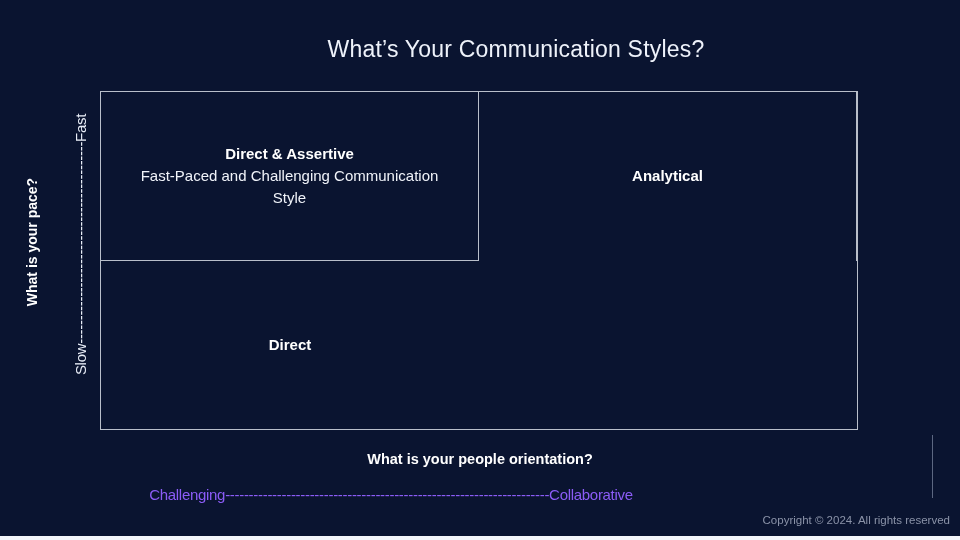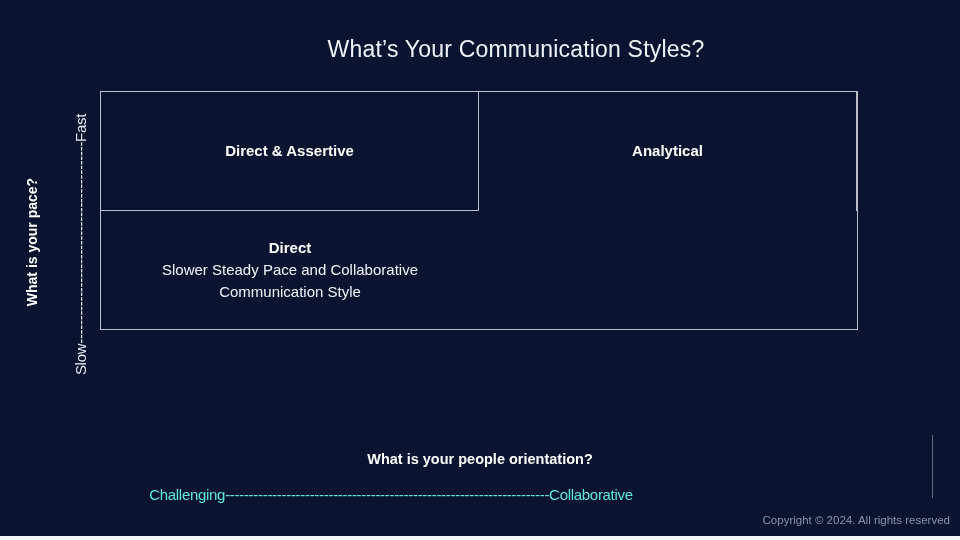--- a/index.html
+++ b/index.html
@@ -72,21 +72,21 @@
     white-space: nowrap;
     letter-spacing: -0.3px;
   }
 
   
   .matrix {
     position: absolute;
     left: 100px;
     top: 91px;
     width: 758px;
-    height: 239px;
+    height: 339px;
     display: grid;
     grid-template-columns: 1fr 1fr;
     grid-template-rows: 1fr 1fr;
     border: 1px solid #b9bfca;
     box-sizing: border-box;
   }
   .cell {
     display: flex;
     flex-direction: column;
     align-items: center;
@@ -123,21 +123,21 @@
     font-weight: bold;
     color: #ffffff;
   }
   .x-scale {
     position: absolute;
     left: 0;
     top: 486px;
     width: 782px;
     text-align: center;
     font-size: 15px;
-    color: #5eead4;
+    color: #8b5cf6;
     white-space: nowrap;
     letter-spacing: -0.3px;
   }
 
   
   .corner-rule {
     position: absolute;
     left: 932px;
     top: 435px;
     width: 1px;
@@ -169,30 +169,30 @@
 
 <div class="slide-title">What’s Your Communication Styles?</div>
 
 <div class="y-axis-title">What is your pace?</div>
 <div class="y-scale">Slow-------------------------------------------Fast</div>
 
 <div class="matrix">
 
   <div class="cell tl">
     <div class="cell-title">Direct &amp; Assertive</div>
+    <div class="cell-desc">Fast-Paced and Challenging Communication Style</div>
   </div>
 
 
   <div class="cell bl">
     <div class="cell-title">Analytical</div>
   </div>
 
   <div class="cell br">
     <div class="cell-title">Direct</div>
-    <div class="cell-desc">Slower Steady Pace and Collaborative Communication Style</div>
   </div>
 
 </div>
 
 <div class="x-axis-title">What is your people orientation?</div>
 <div class="x-scale">Challenging---------------------------------------------------------------------Collaborative</div>
 
 <div class="corner-rule"></div>
 <div class="copyright">Copyright © 2024. All rights reserved</div>
 <div class="bottom-rule"></div>

